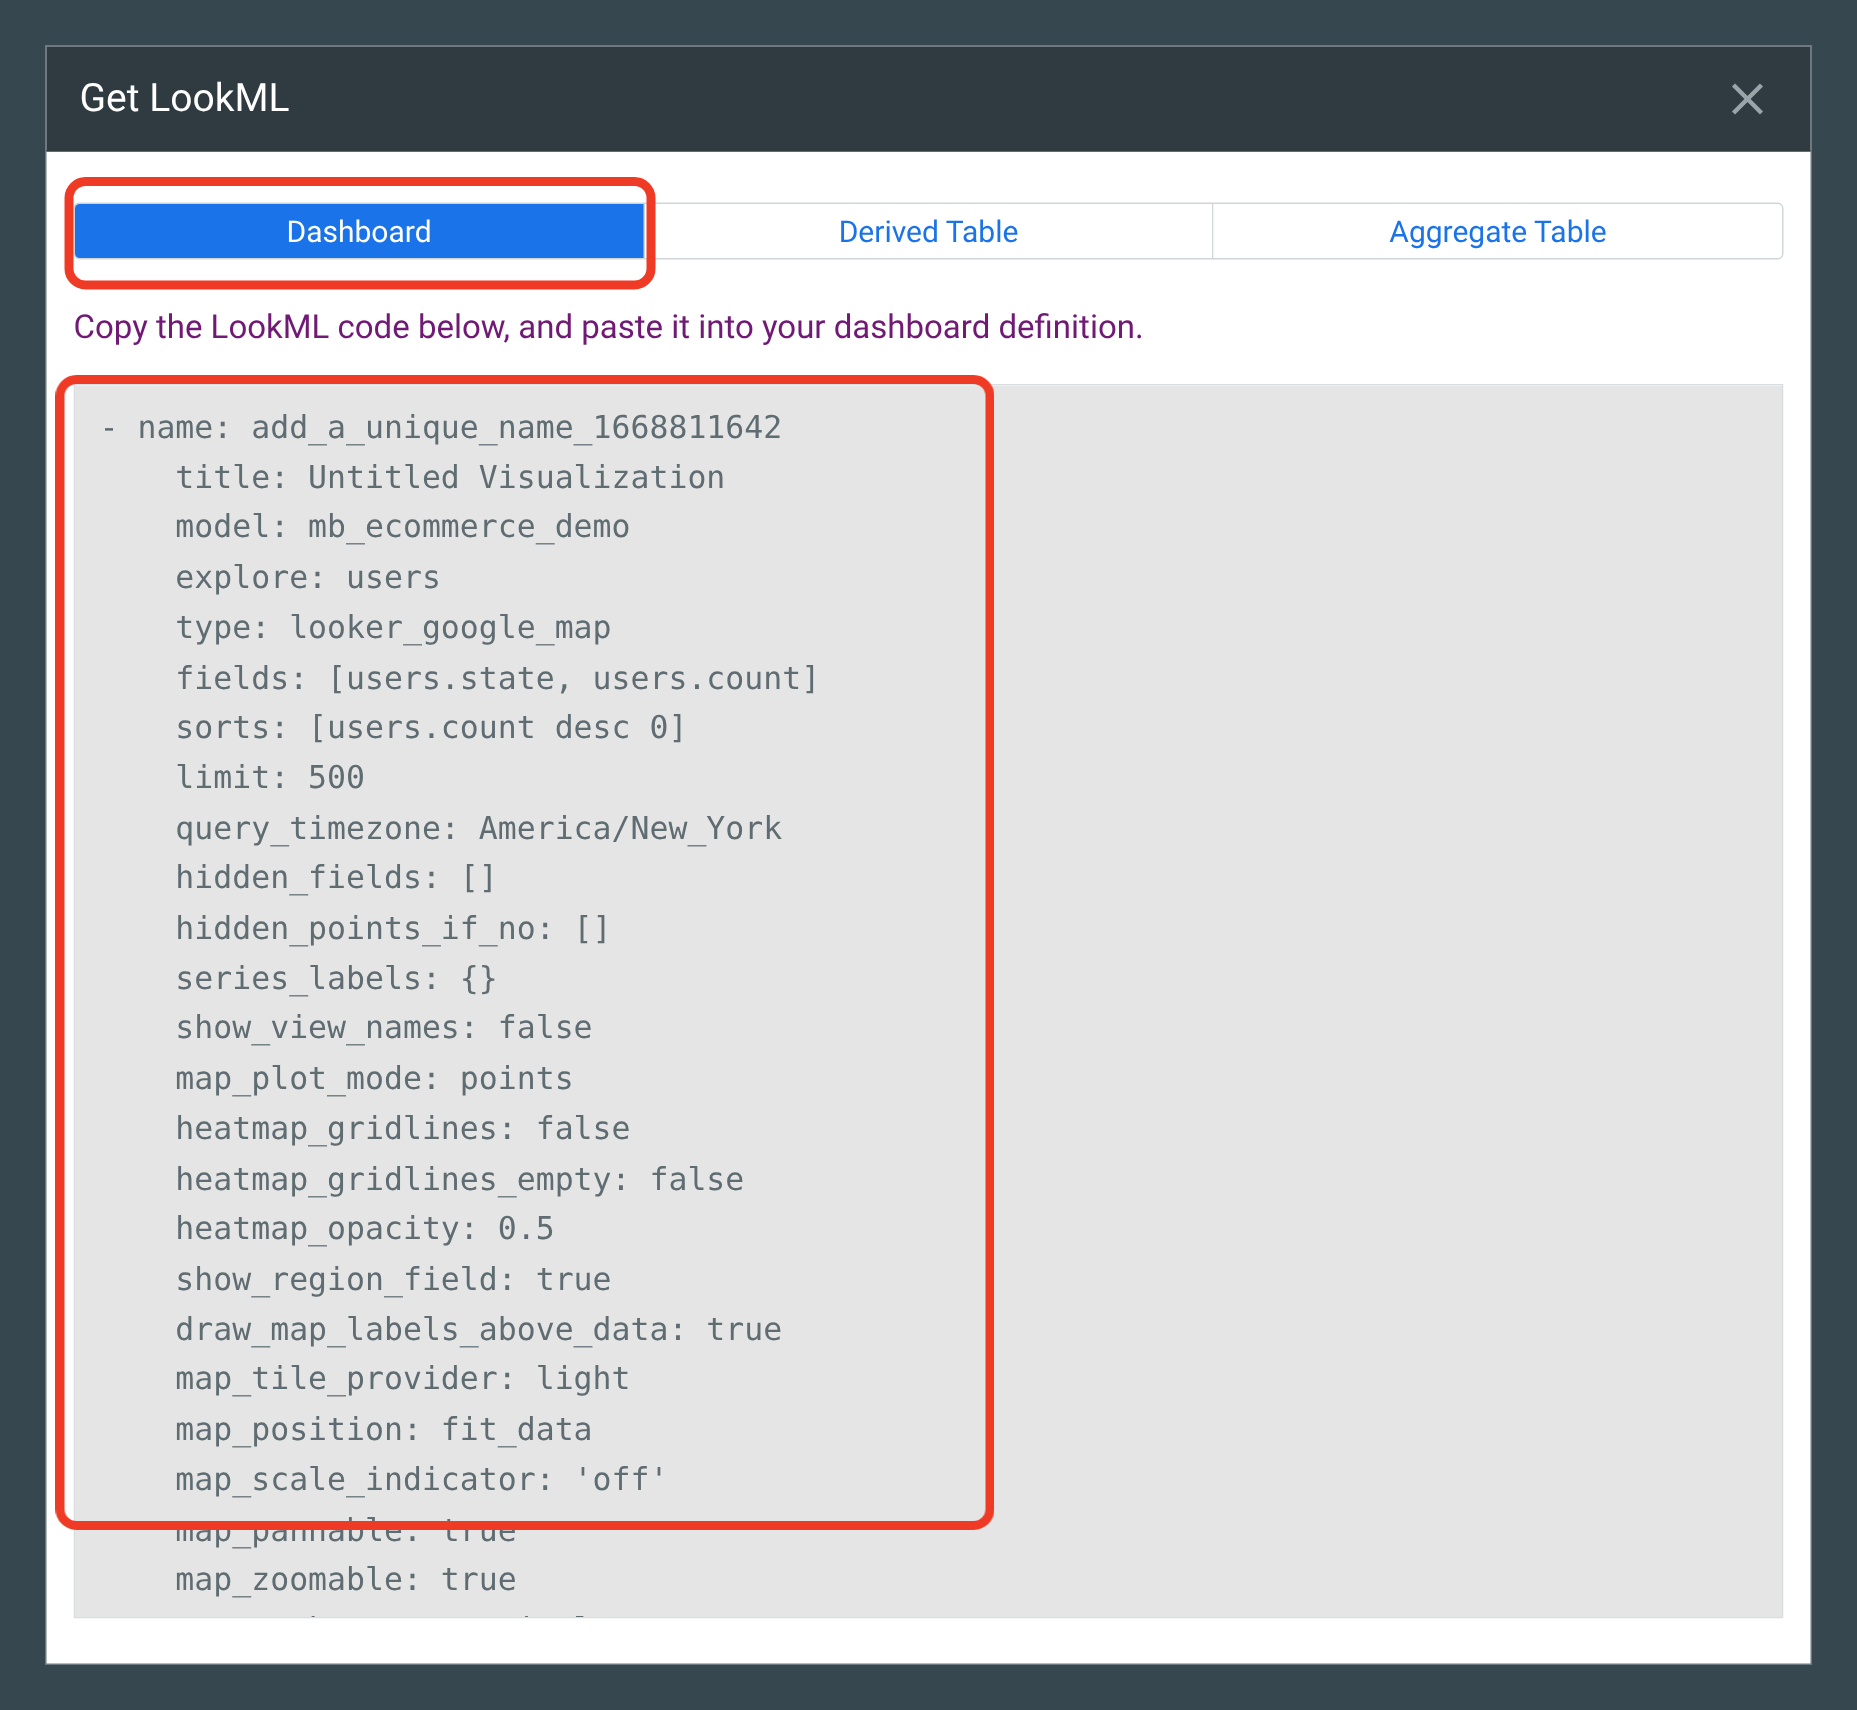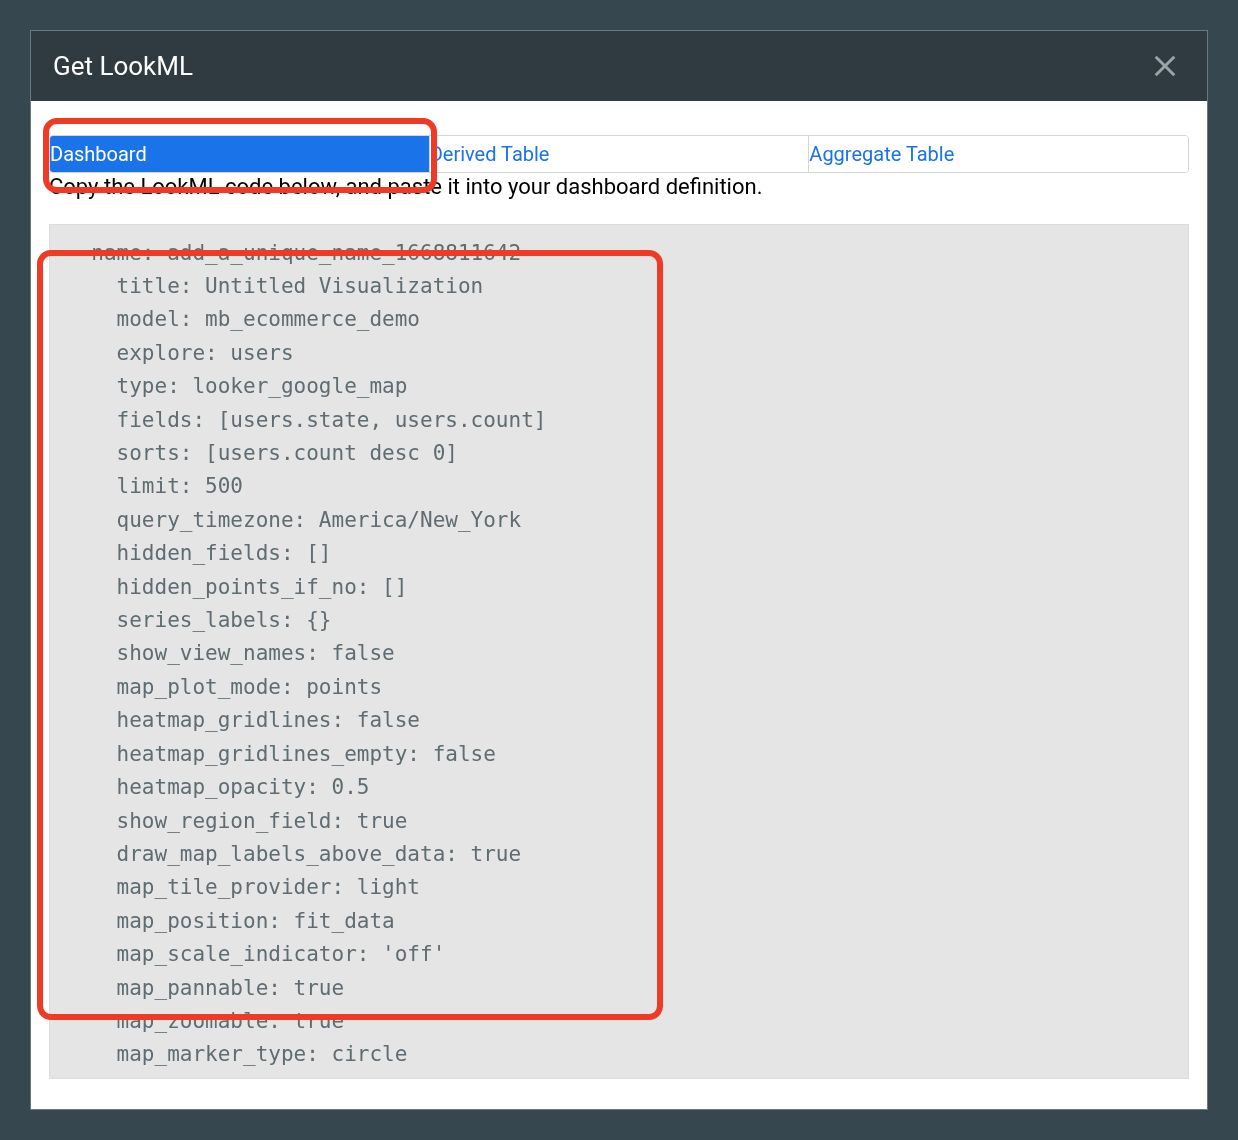--- a/index.html
+++ b/index.html
@@ -49,34 +49,35 @@
     border-radius: 4px;
     overflow: hidden;
     position: relative;
     z-index: 1;
   }
   .tab {
     flex: 1;
     height: 36px;
     display: flex;
     align-items: center;
-    justify-content: flex-start;
+    justify-content: center;
     font-size: 20px;
     cursor: pointer;
     background: #ffffff;
     color: #1a73e8;
     border-right: 1px solid #d0d5d8;
   }
   .tab:last-child { border-right: none; }
   .tab.active {
     background: #1a73e8;
     color: #ffffff;
   }
   .instruction {
-    color: #000000;
+    margin-top: 32px;
+    color: #701a75;
     font-size: 22px;
     line-height: 1.3;
   }
   .code-area-wrap {
     position: relative;
     margin-top: 22px;
     flex: 1;
     display: flex;
     overflow: hidden;
   }

